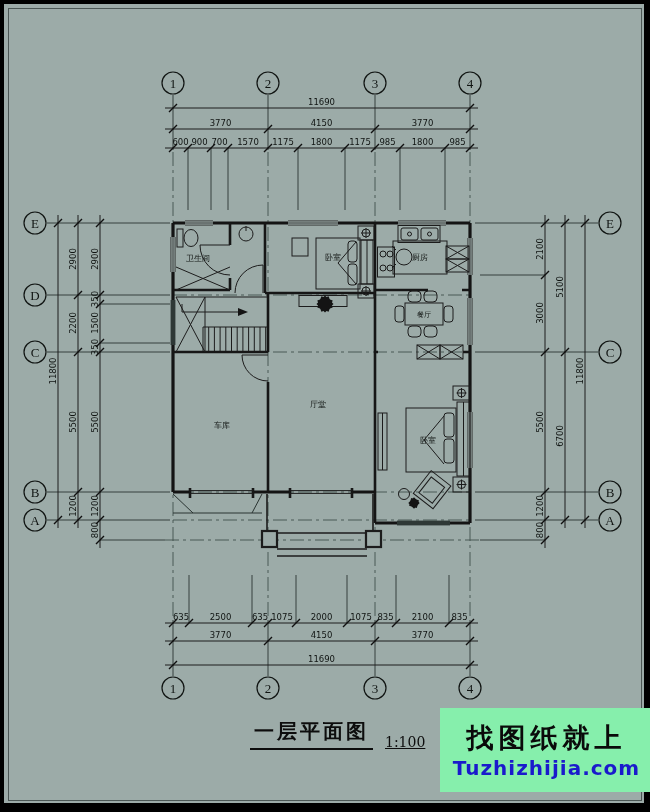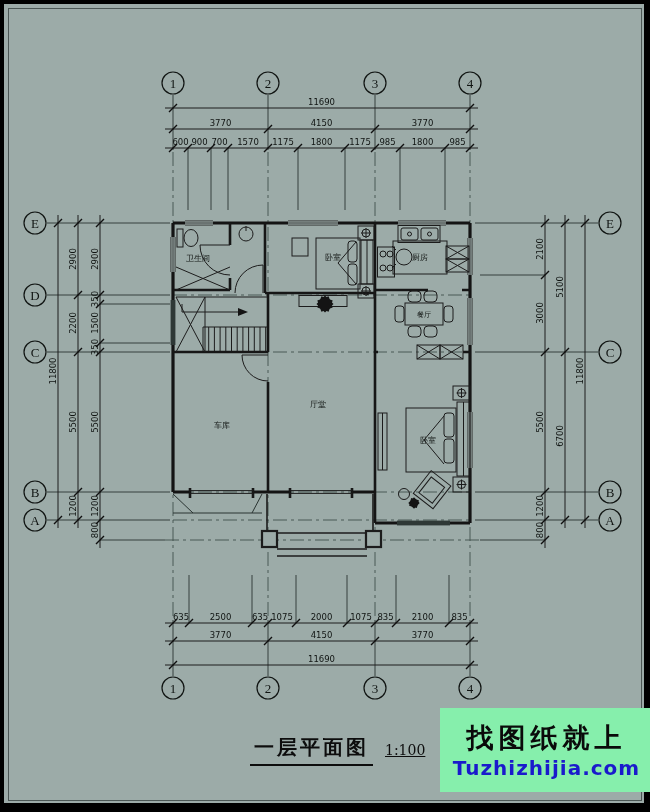--- a/index.html
+++ b/index.html
@@ -5,21 +5,21 @@
   html,body{margin:0;padding:0;background:#000;}
   .canvas{position:relative;width:650px;height:812px;background:#000;overflow:hidden;
           font-family:"DejaVu Sans",sans-serif;}
   .paper{position:absolute;left:4px;top:4px;width:640px;height:799px;background:#9caba8;}
   .innerline{position:absolute;left:8px;top:8px;width:632px;height:791px;
              border:1px solid #4b5telier755;border:1px solid #4b5755;pointer-events:none;}
   svg text{user-select:none;}
   .dim{font:8.5px "DejaVu Sans",sans-serif;fill:#101412;text-anchor:middle;}
   .axis{font:13px "Liberation Serif",serif;fill:#101412;text-anchor:middle;}
   .room{font:8px "DejaVu Sans",sans-serif;fill:#101412;text-anchor:middle;}
-  .titlebar{position:absolute;left:250px;top:718px;display:flex;align-items:center;gap:12px;color:#0d0d0d;margin-top:16px;}
+  .titlebar{position:absolute;left:250px;top:718px;display:flex;align-items:flex-end;gap:12px;color:#0d0d0d;}
   .title-main{font:20px "Liberation Serif",serif;font-weight:600;letter-spacing:3px;
               border-bottom:2px solid #0d0d0d;padding:0 4px 3px 4px;}
   .title-scale{font:14px "DejaVu Serif",serif;text-decoration:underline;}
   .watermark{position:absolute;left:440px;top:708px;width:213px;height:84px;background:#86efac;
              display:flex;flex-direction:column;align-items:center;justify-content:center;line-height:1.05;}
   .wm1{font:bold 27px "DejaVu Sans",sans-serif;color:#0a0a0a;letter-spacing:5px;}
   .wm2{font:bold 20px "DejaVu Sans",sans-serif;color:#1a1acc;letter-spacing:1px;text-align:center;}
 </style>
 </head>
 <body>

